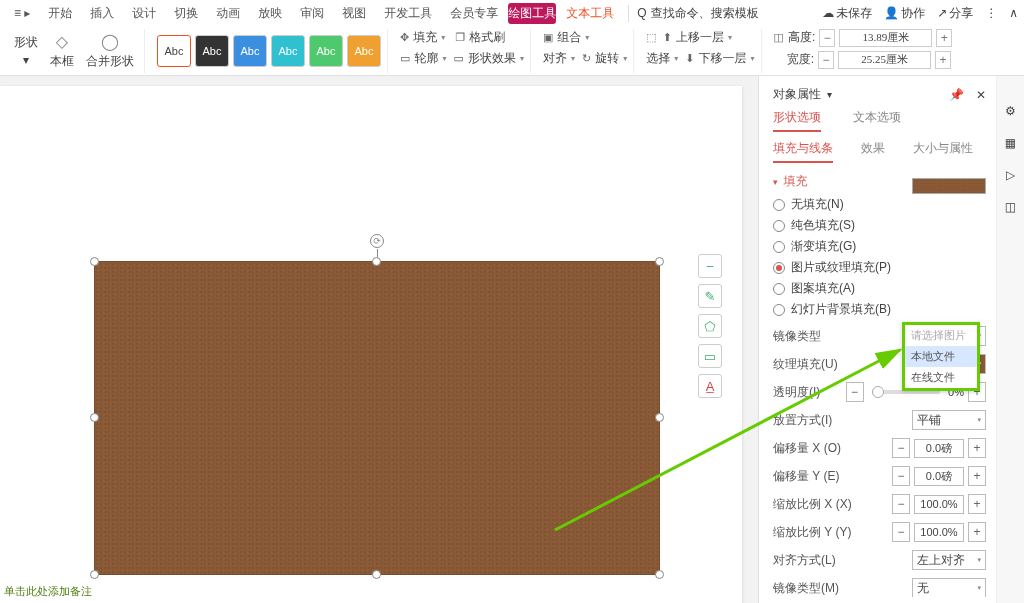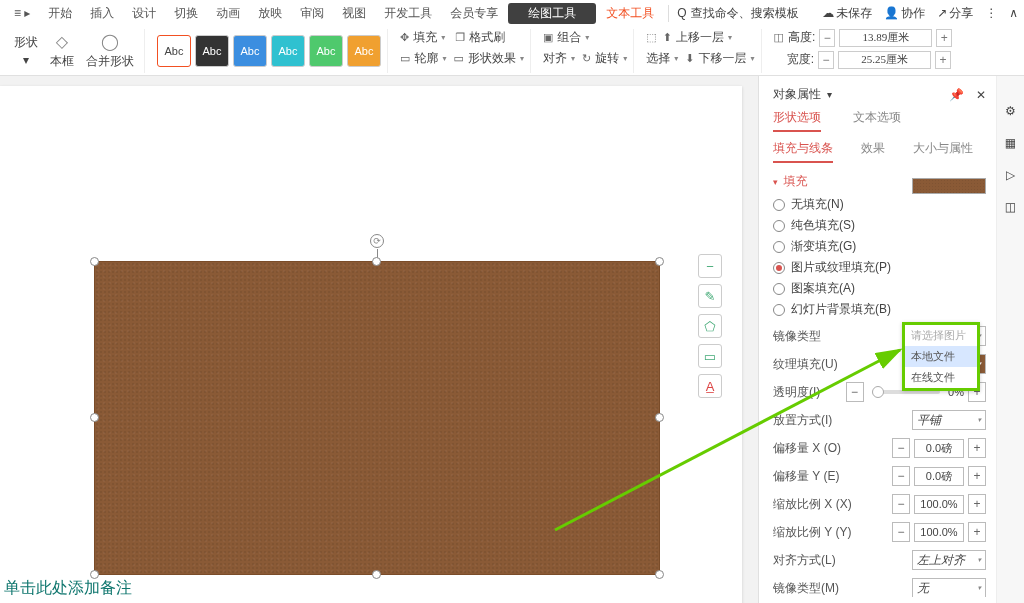--- a/index.html
+++ b/index.html
@@ -1,21 +1,21 @@
 <!DOCTYPE html>
 <html><head>
 <meta charset="utf-8">
 <style>
 * { margin:0; padding:0; box-sizing:border-box; font-family:"Microsoft YaHei","PingFang SC",sans-serif; font-size:12px; color:#444; }
 body { background:#fff; width:1024px; height:603px; overflow:hidden; position:relative; }
 
 
 .menubar { height:26px; display:flex; align-items:center; padding:0 6px; gap:2px; }
 .menubar .mi { padding:4px 8px; color:#555; cursor:pointer; }
-.menubar .hl { background:#404040; color:#fff; border-radius:3px; padding:2px 20px; }
+.menubar .hl { background:#be185d; color:#fff; border-radius:3px; padding:2px 0; }
 .menubar .hl2 { color:#f25022; padding:4px 8px; }
 .searchbox { display:flex; align-items:center; border-left:1px solid #ddd; padding-left:8px; margin-left:4px; gap:4px; color:#888; }
 .top-right { margin-left:auto; display:flex; align-items:center; gap:12px; color:#888; }
 .top-right span { display:flex; align-items:center; gap:2px;}
 
 
 .ribbon { height:50px; border-bottom:1px solid #e0e0e0; display:flex; align-items:center; padding:2px 4px; gap:6px; }
 .ribbon .grp { display:flex; align-items:center; gap:4px; padding:0 6px; border-right:1px solid #eee; height:44px;}
 .ribbon .grp:last-child{border:none;}
 .r-btn { display:flex; flex-direction:column; align-items:center; justify-content:center; font-size:11px; color:#666; padding:0 4px; gap:2px;}
@@ -38,21 +38,21 @@
 .slide { position:absolute; left:0; top:10px; width:742px; height:540px; background:#fff; box-shadow:0 1px 3px rgba(0,0,0,.15);}
 .shape { position:absolute; left:94px; top:175px; width:566px; height:314px; background:#8a5a36; border:1px solid #7a4c29; background-image:radial-gradient(rgba(0,0,0,.07) 1px,transparent 1px),radial-gradient(rgba(255,255,255,.04) 1px,transparent 1px); background-size:4px 4px,6px 6px; }
 .handle{width:9px;height:9px;background:#fff;border:1px solid #888;border-radius:50%;position:absolute;}
 .h-tl{left:-5px;top:-5px}.h-tm{left:50%;top:-5px;margin-left:-5px}.h-tr{right:-5px;top:-5px}
 .h-ml{left:-5px;top:50%;margin-top:-5px}.h-mr{right:-5px;top:50%;margin-top:-5px}
 .h-bl{left:-5px;bottom:-5px}.h-bm{left:50%;bottom:-5px;margin-left:-5px}.h-br{right:-5px;bottom:-5px}
 .rot{width:14px;height:14px;border:1.5px solid #888;border-radius:50%;position:absolute;left:50%;top:-28px;margin-left:-7px;background:#fff;display:flex;align-items:center;justify-content:center;font-size:9px;color:#888;}
 .rot:before{content:"";position:absolute;width:1px;height:12px;background:#888;top:14px;left:50%;}
 .floatbar{position:absolute;right:36px;top:178px;display:flex;flex-direction:column;gap:6px;}
 .floatbar .fb{width:24px;height:24px;border:1px solid #ccc;border-radius:3px;background:#fff;display:flex;align-items:center;justify-content:center;font-size:13px;color:#4a7;}
-.notes{position:absolute;left:4px;bottom:4px;color:#0f766e;font-size:16px;}
+.notes{position:absolute;left:4px;bottom:4px;color:#4d7c0f;font-size:11px;}
 
 
 .panel{width:238px;background:#fff;border-left:1px solid #e0e0e0;position:relative;padding:6px 0 6px 0;}
 .side-rail{position:absolute; right:-0px; top:0; bottom:0; width:28px; background:#f7f7f7; border-left:1px solid #eee; display:flex; flex-direction:column; align-items:center; padding-top:28px; gap:18px; font-size:14px; color:#888;}
 .main > .side-rail{position:relative;}
 .panel-inner{padding:4px 10px 4px 14px; height:100%; overflow:hidden;}
 .panel-title{display:flex;align-items:center;gap:6px;color:#666;margin-bottom:6px;}
 .panel-title .pin{margin-left:auto;color:#888;}
 .tabs{display:flex;gap:32px;margin:4px 0 8px;}
 .tabs .t{color:#888;padding-bottom:4px;text-align:center;}
@@ -61,21 +61,21 @@
 .subtabs .st{color:#888;padding-bottom:4px;}
 .subtabs .st.active{color:#d9534f;border-bottom:2px solid #d9534f;}
 .section-h{color:#d9534f;margin:8px 0 6px;display:flex;align-items:center;gap:6px;}
 .section-h:before{content:"▾";font-size:9px;color:#d9534f;}
 .fillprev{width:74px;height:16px;background:#8a5a36;border:1px solid #aaa;float:right;margin-top:-18px;background-image:radial-gradient(rgba(0,0,0,.08) 1px,transparent 1px);background-size:3px 3px;}
 .radio-row{display:flex;align-items:center;gap:6px;margin:4px 0;color:#555;}
 .radio{width:12px;height:12px;border:1px solid #888;border-radius:50%;display:inline-flex;align-items:center;justify-content:center;}
 .radio.sel:after{content:"";width:6px;height:6px;background:#d9534f;border-radius:50%;}
 .prop-row{display:flex;align-items:center;margin:8px 0;gap:4px;}
 .prop-row .lbl{flex:1;color:#555;}
-.dd{width:74px;height:20px;border:1px solid #bbb;display:flex;align-items:center;padding:0 4px;font-size:11px;justify-content:space-between;font-style:italic;}
+.dd{width:74px;height:20px;border:1px solid #bbb;display:flex;align-items:center;padding:0 4px;font-size:11px;justify-content:space-between;}
 .dd .tri{font-size:7px;color:#888;}
 .num{width:50px;height:19px;border:1px solid #bbb;display:flex;align-items:center;justify-content:center;font-size:11px;}
 .pmv{width:18px;height:20px;border:1px solid #bbb;display:flex;align-items:center;justify-content:center;font-size:12px;color:#666;}
 .slider{flex:1;height:4px;background:#ddd;border-radius:2px;position:relative;margin:0 4px;}
 .slider .thumb{position:absolute;left:0;top:-4px;width:12px;height:12px;border-radius:50%;background:#fff;border:1px solid #aaa;}
 
 
 .dd-pop{position:absolute; right:16px; top:246px; width:78px; border:3px solid #6c0; background:#fff; z-index:20; box-shadow:0 1px 4px rgba(0,0,0,.2);}
 .dd-pop .opt{padding:3px 6px;font-size:11px;color:#555;}
 .dd-pop .opt.hov{background:#d7e7ff;}

